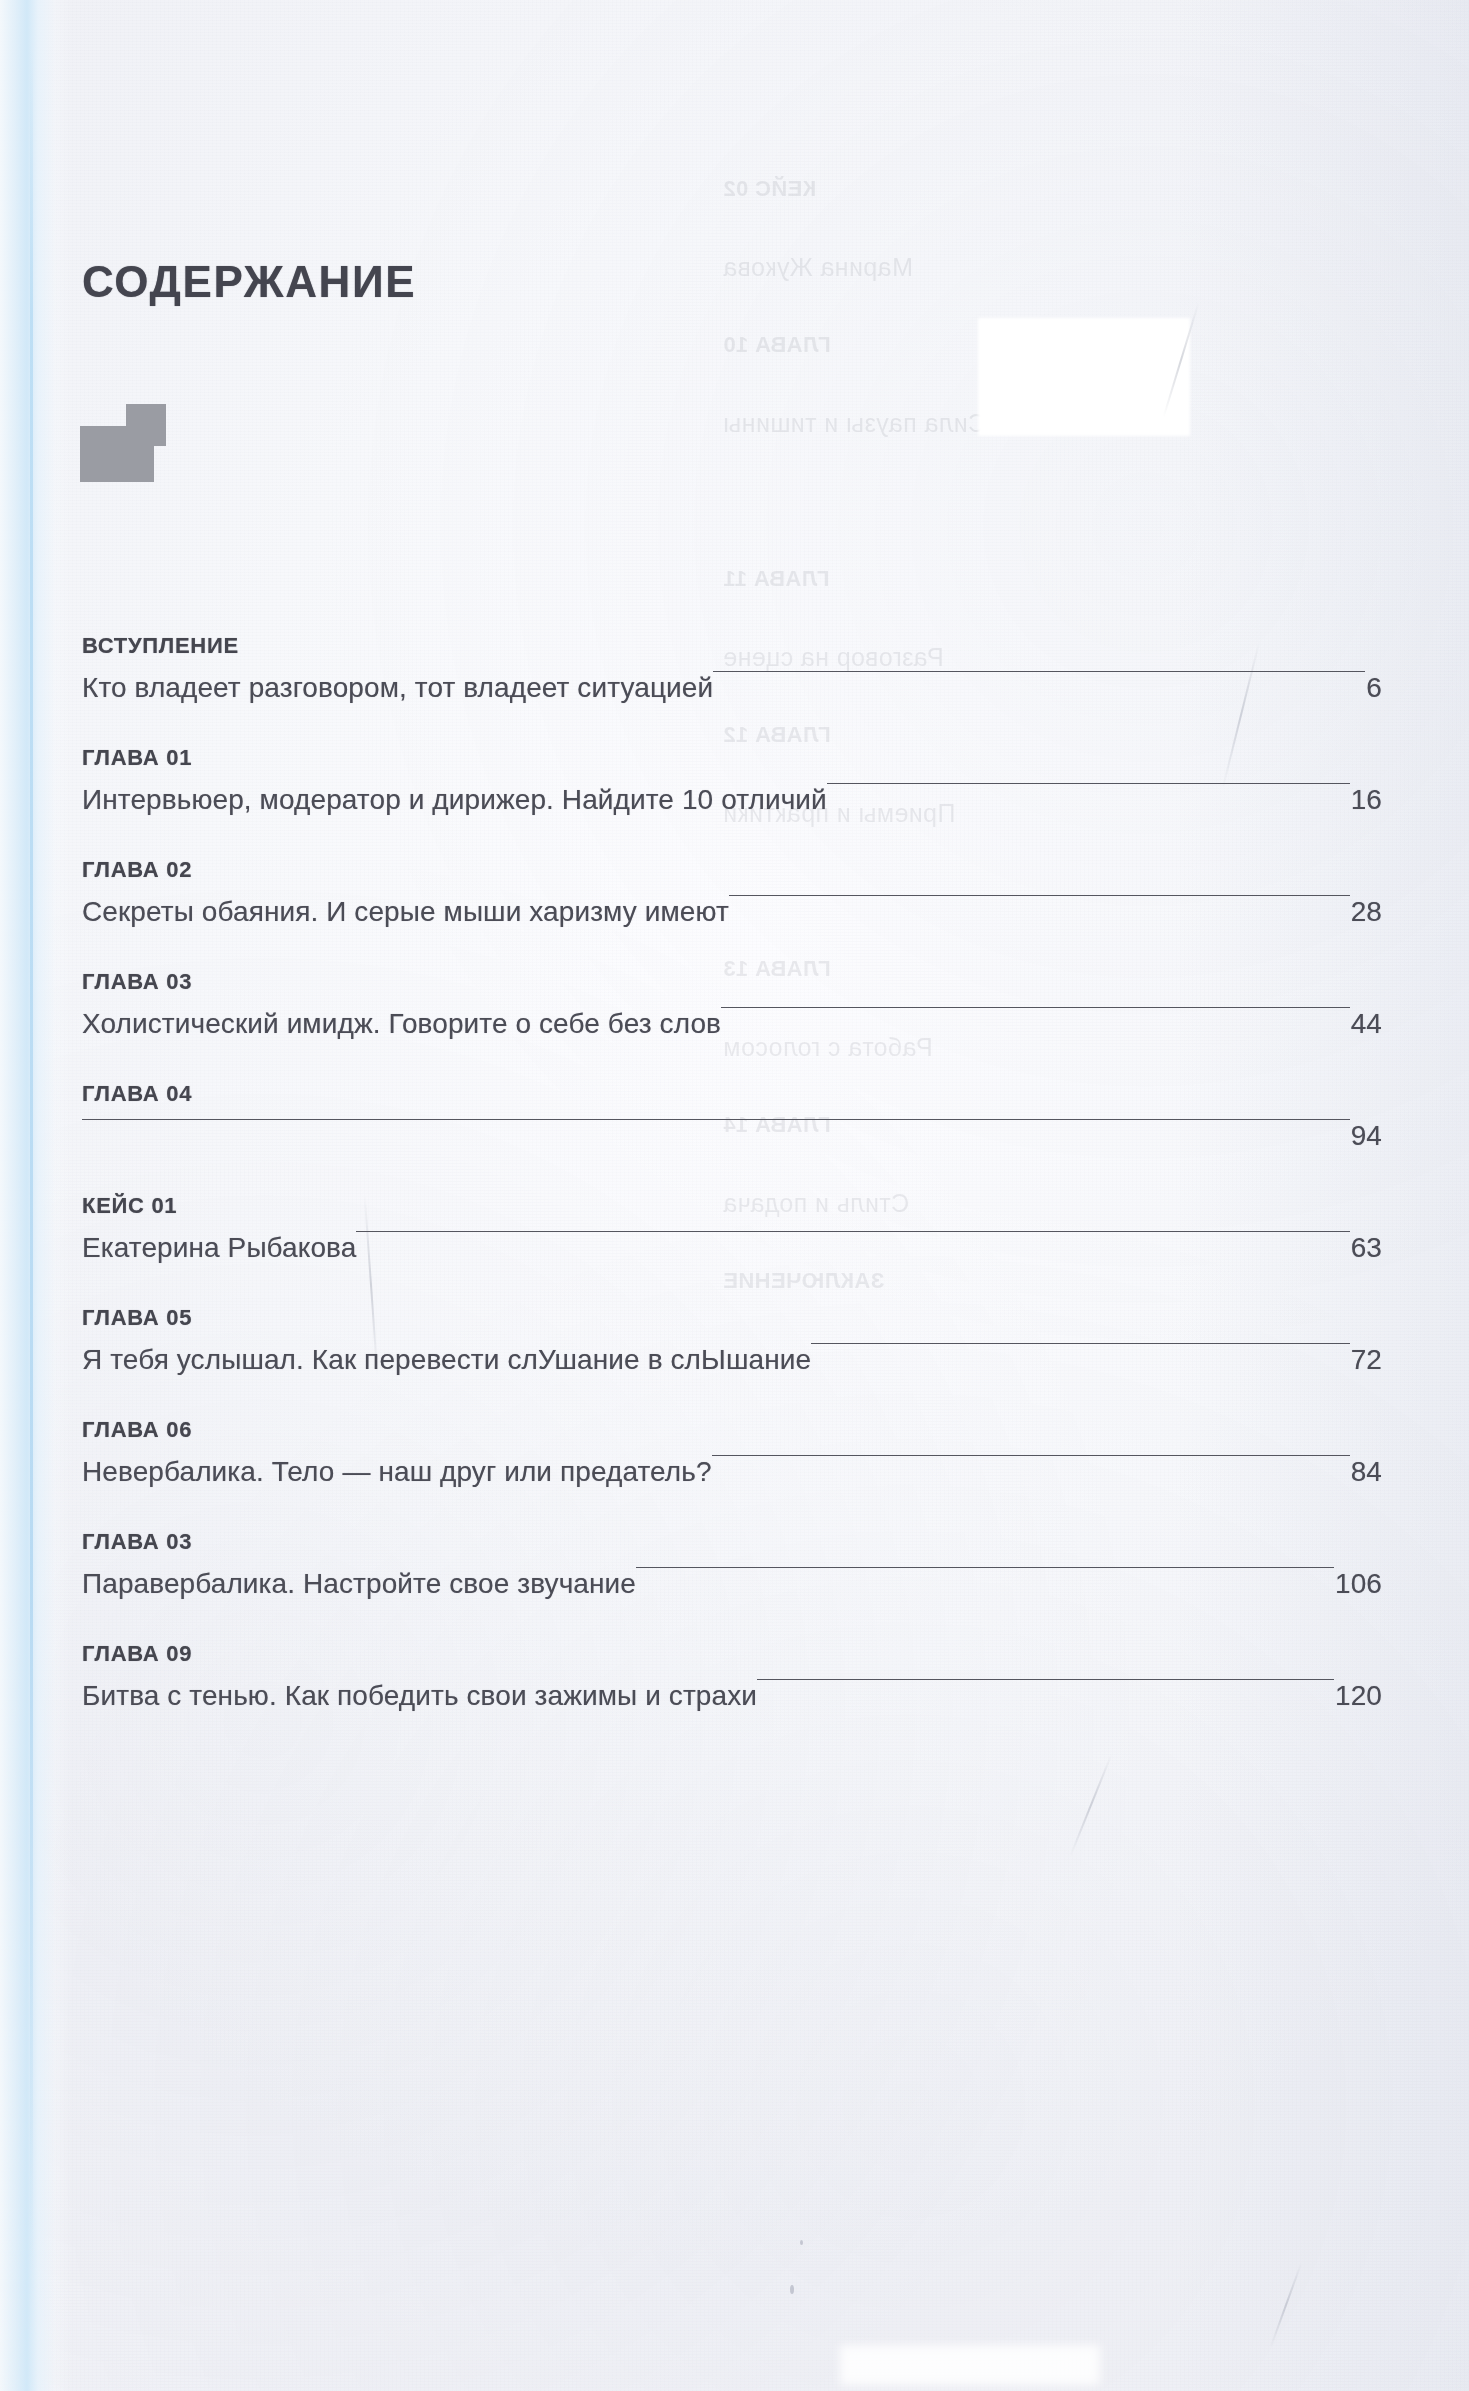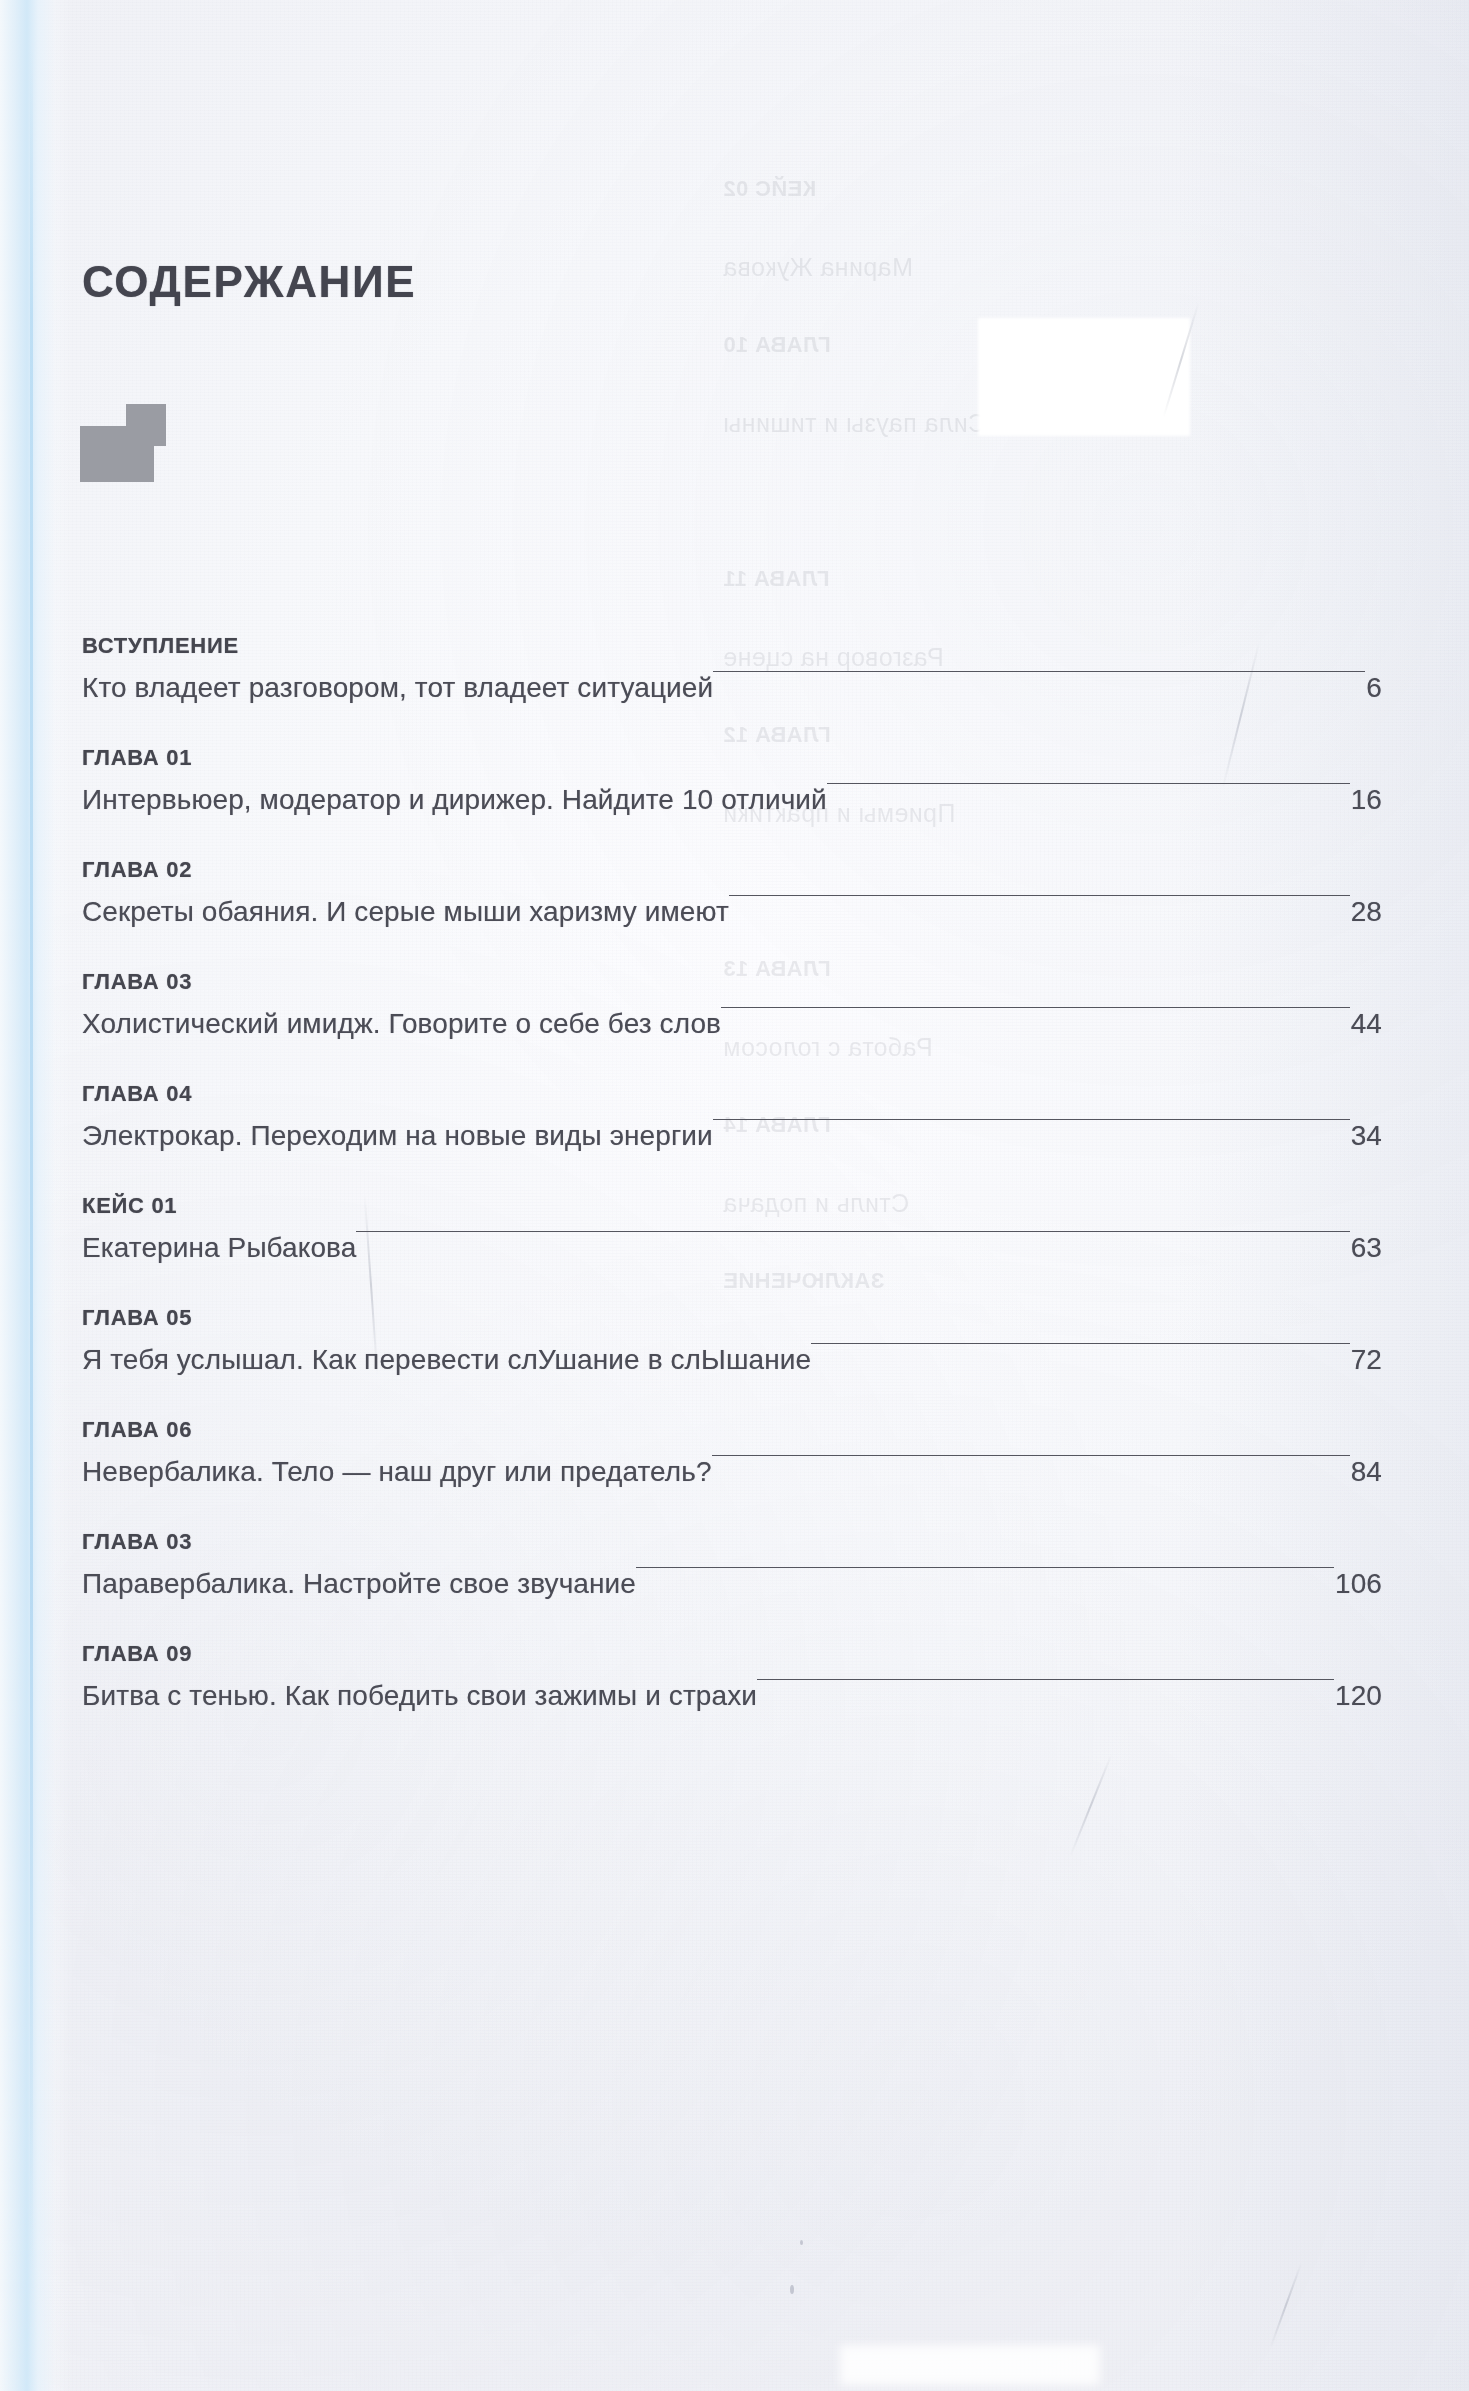--- a/index.html
+++ b/index.html
@@ -277,23 +277,22 @@
           <div class="entry-label">ГЛАВА 03</div>
           <div class="entry-row">
             <span class="entry-title">Холистический имидж. Говорите о себе без слов</span>
             <span class="entry-leader"></span>
             <span class="entry-page">44</span>
           </div>
         </div>
         <div class="toc-entry">
           <div class="entry-label">ГЛАВА 04</div>
           <div class="entry-row">
-            <span class="entry-title">Электрокар. Переходим на новые виды энергии</span>
-            <span class="entry-leader"></span>
-            <span class="entry-page">34</span>
+            <span class="entry-leader"></span>
+            <span class="entry-page">94</span>
           </div>
         </div>
         <div class="toc-entry">
           <div class="entry-label">КЕЙС 01</div>
           <div class="entry-row">
             <span class="entry-title">Екатерина Рыбакова</span>
             <span class="entry-leader"></span>
             <span class="entry-page">63</span>
           </div>
         </div>

